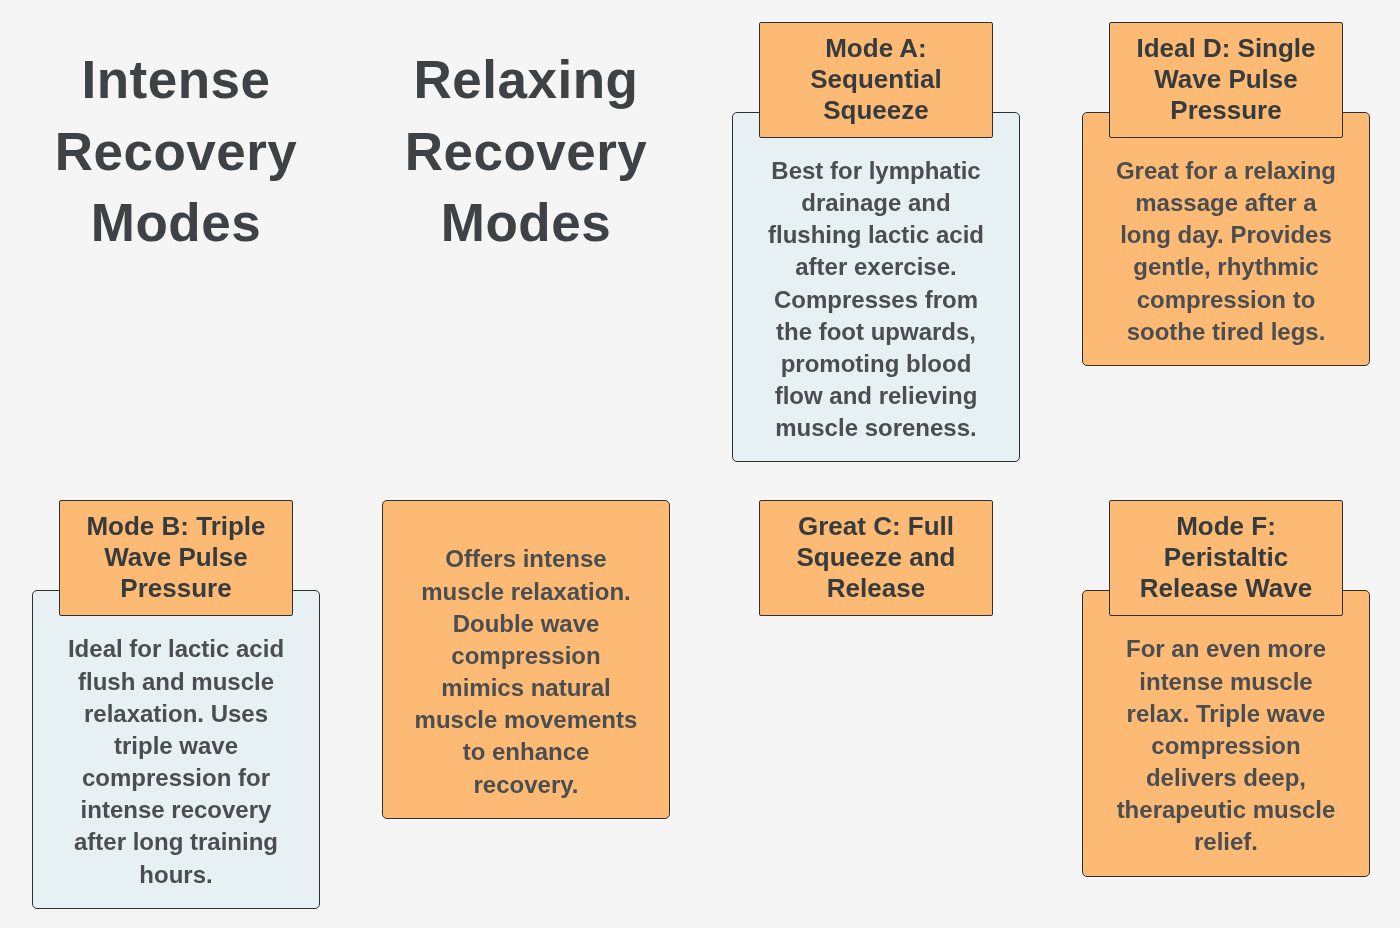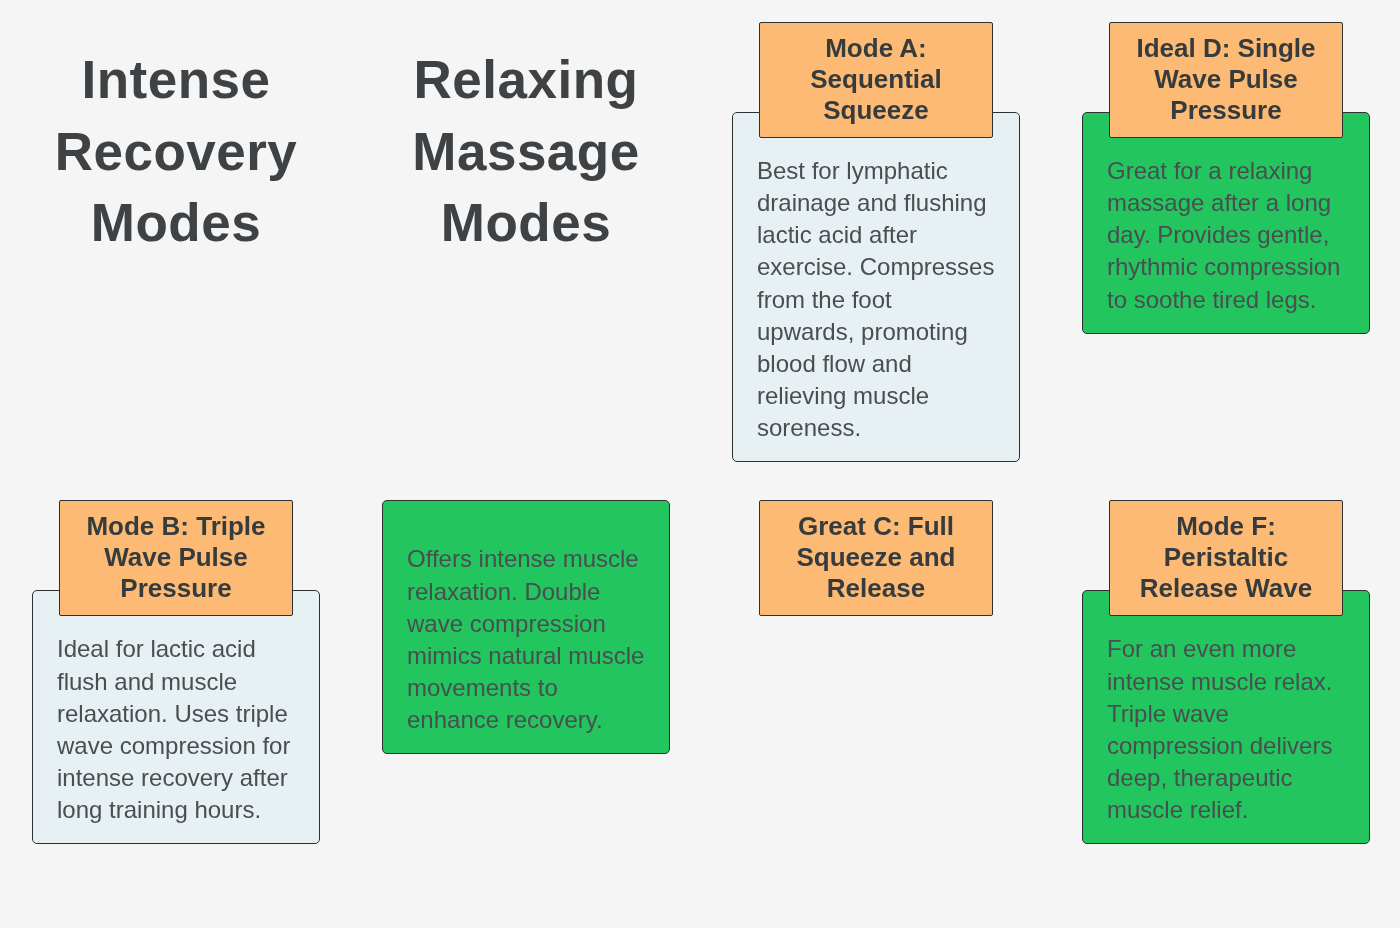--- a/index.html
+++ b/index.html
@@ -45,38 +45,40 @@
     text-align: center;
     font-size: 26px;
     font-weight: bold;
     color: #363b3e;
   }
   .card-body {
     box-sizing: border-box;
     border: 1.5px solid #2d3134;
     border-radius: 5px;
     padding: 42px 24px 17px 24px;
+    text-align: center;
+    font-weight: bold;
   }
   .card-body p {
     margin: 0;
     font-size: 24px;
     line-height: 1.34;
     color: #4a4e51;
   }
   .body-blue  { background: #e7f0f3; }
-  .body-white { background: #22c55e; }
+  .body-white { background: #fdba74; }
 </style>
 </head>
 <body>
 
 <div class="layout">
 
   <h1 class="heading">Intense Recovery Modes</h1>
 
-  <h1 class="heading">Relaxing Massage Modes</h1>
+  <h1 class="heading">Relaxing Recovery Modes</h1>
 
   <div class="card">
     <div class="badge">Mode A: Sequential Squeeze</div>
     <div class="card-body body-blue">
       <p>Best for lymphatic drainage and flushing lactic acid after exercise. Compresses from the foot upwards, promoting blood flow and relieving muscle soreness.</p>
     </div>
   </div>
 
   <div class="card">
     <div class="badge">Ideal D: Single Wave Pulse Pressure</div>

